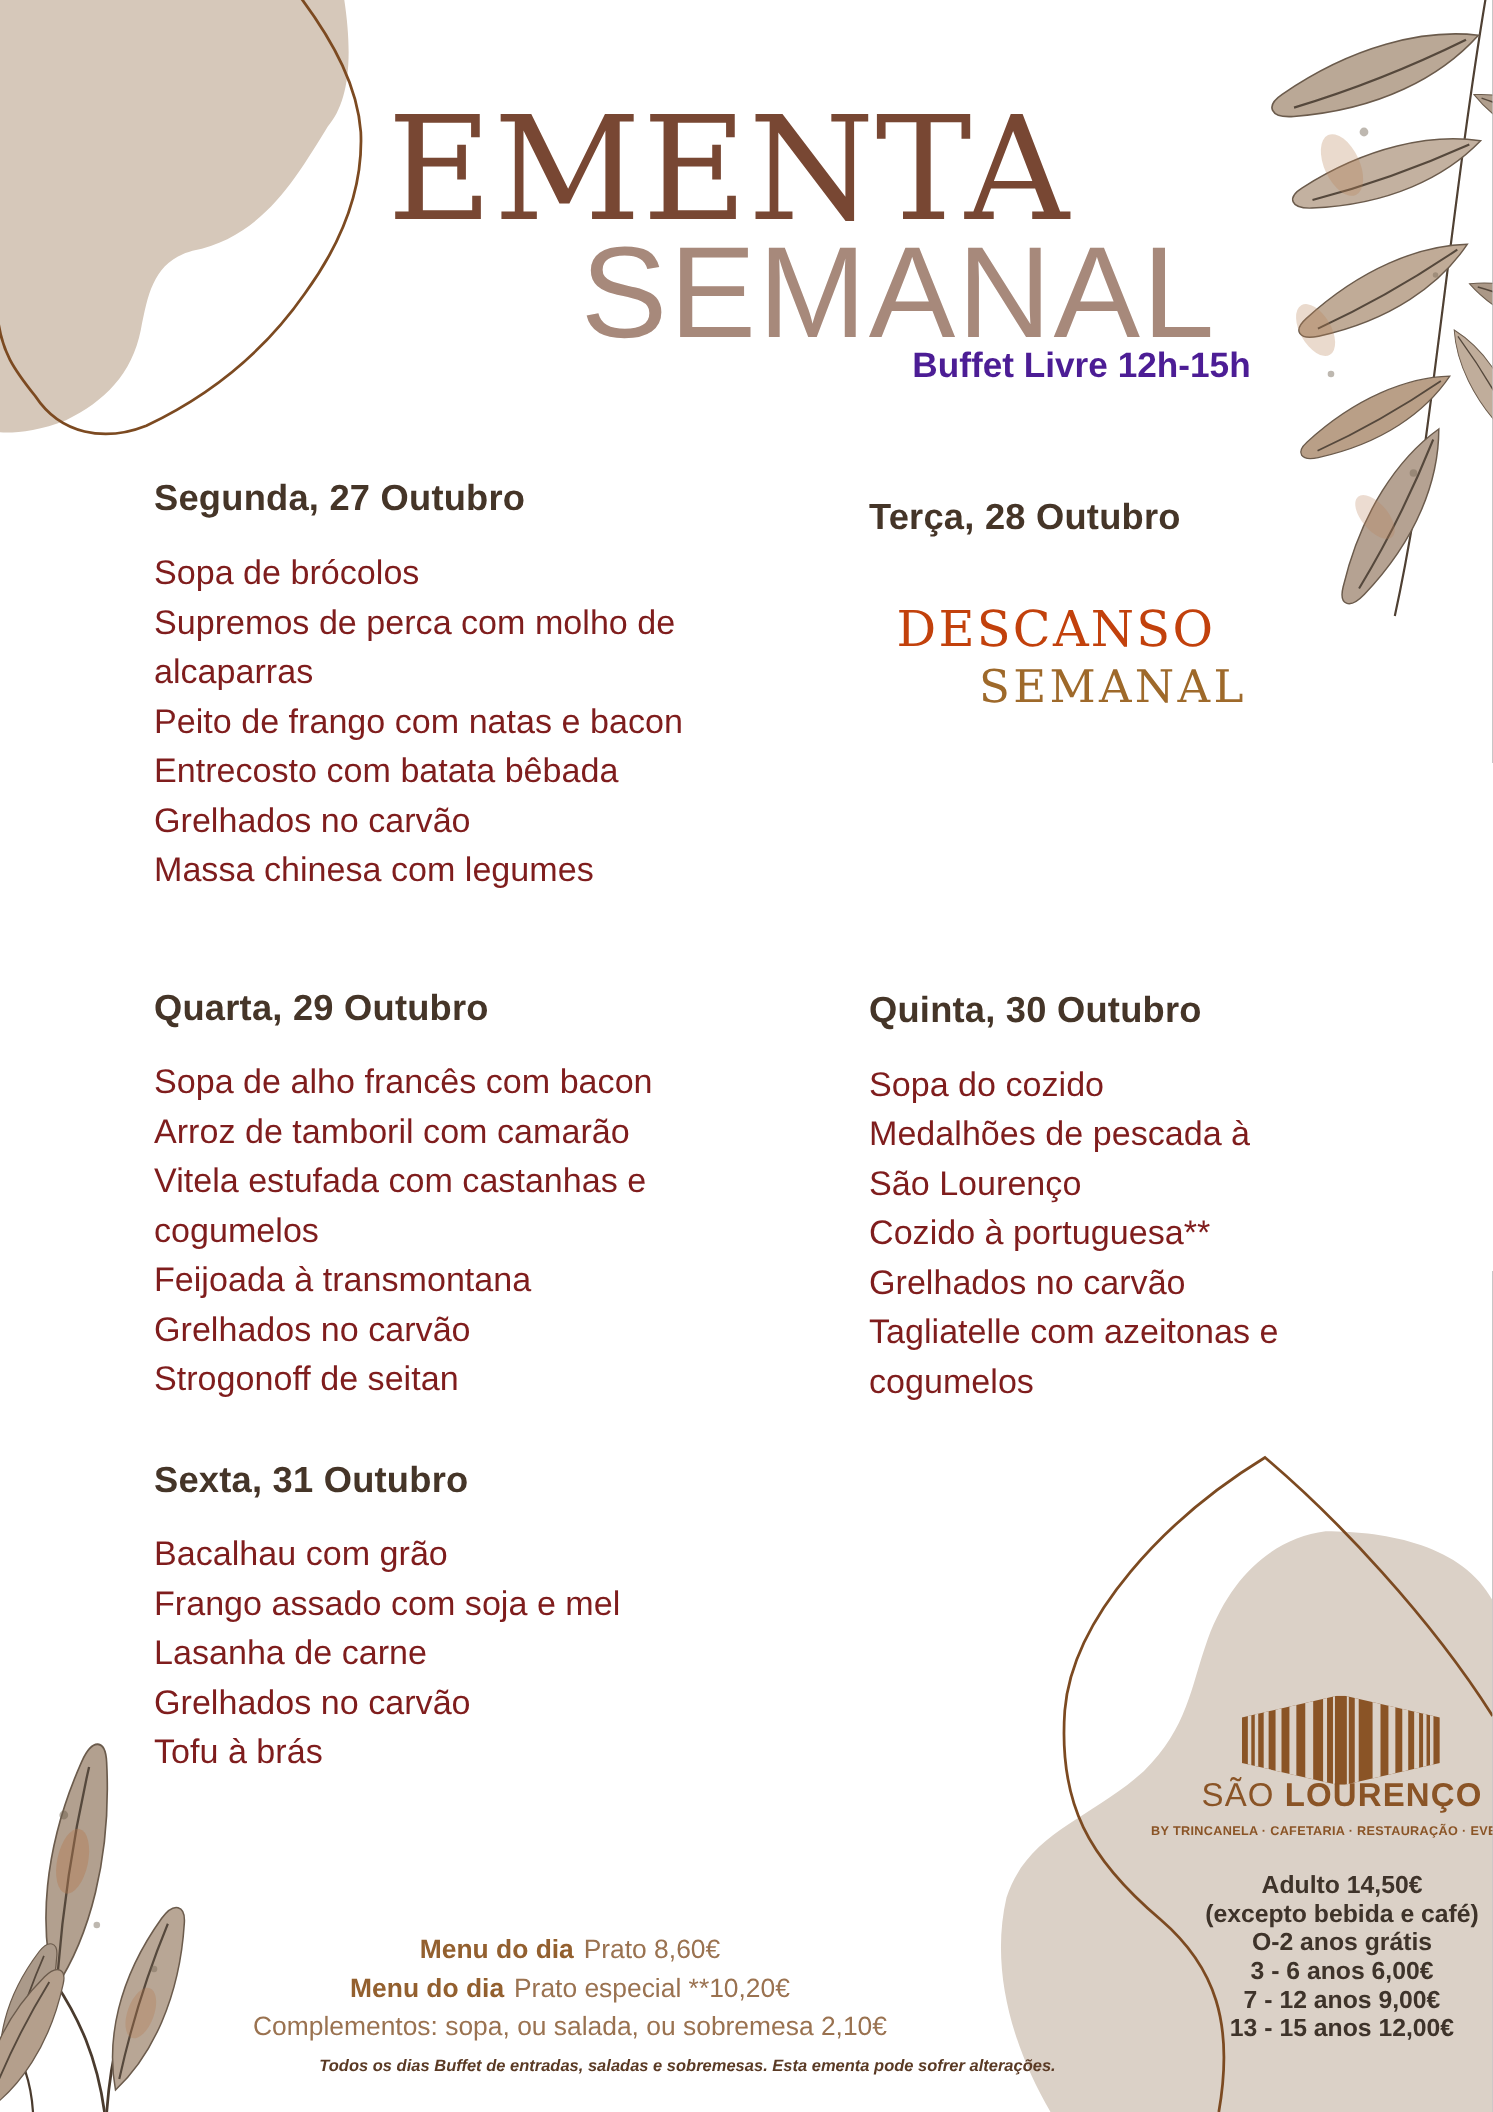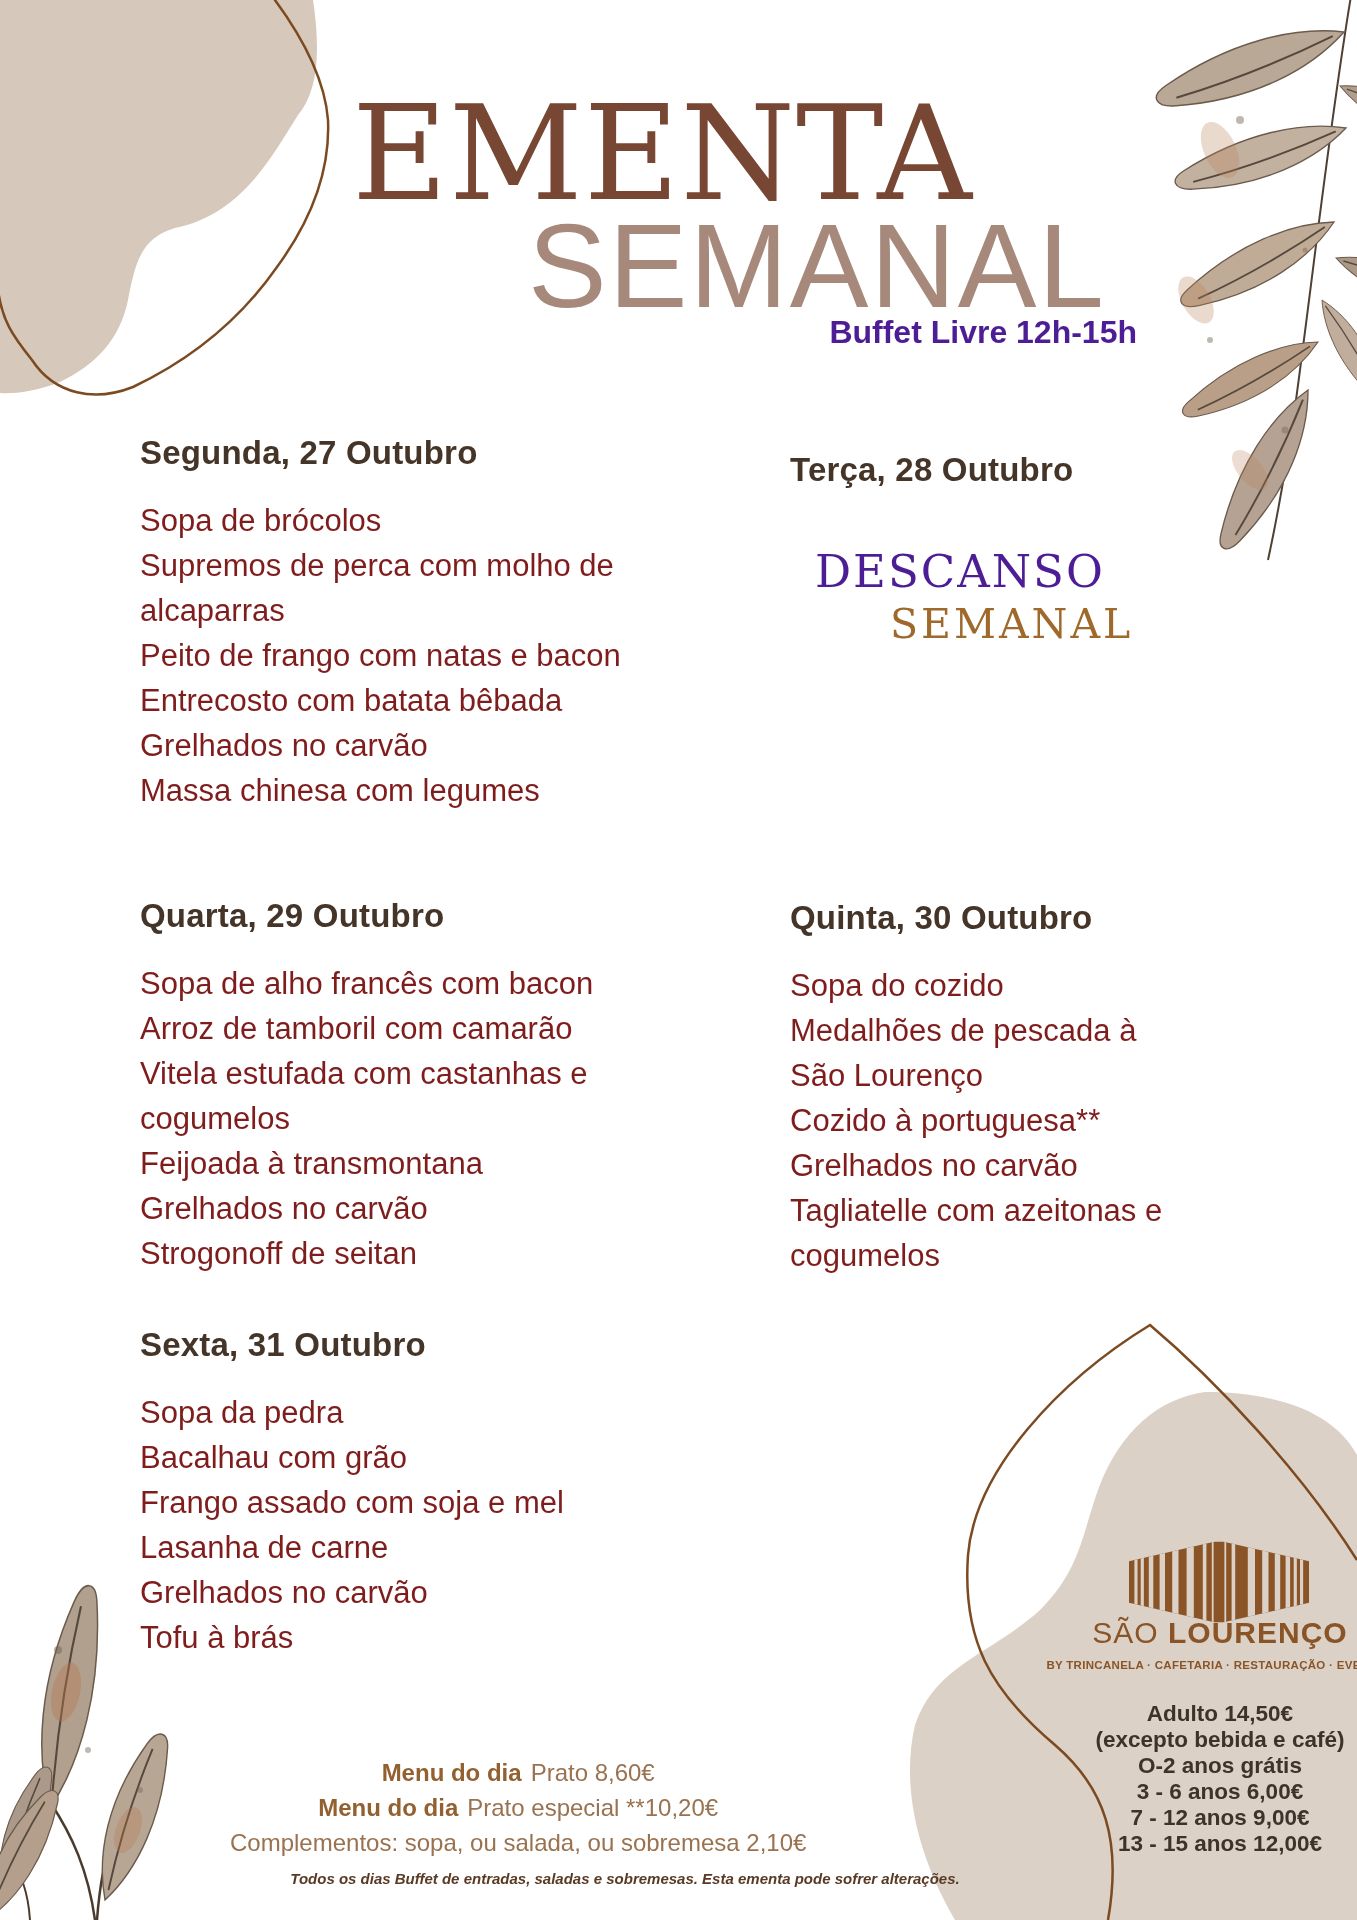--- a/index.html
+++ b/index.html
@@ -38,21 +38,21 @@
     font-size:31px;line-height:45px;font-weight:400;color:#7f1d1d;
   }
   #day-seg{left:140px;top:430px;width:540px;}
   #day-ter{left:790px;top:447px;width:400px;}
   #day-qua{left:140px;top:893px;width:540px;}
   #day-qui{left:790px;top:895px;width:410px;}
   #day-sex{left:140px;top:1322px;width:540px;}
 
   .closed-1{
     left:815px;top:545px;font-family:"DejaVu Serif", serif;
-    font-size:45px;color:#4c1d95;letter-spacing:2px;white-space:nowrap;
+    font-size:45px;color:#c2410c;letter-spacing:2px;white-space:nowrap;
   }
   .closed-2{
     left:890px;top:600px;font-family:"DejaVu Serif", serif;
     font-size:41px;color:#9e692a;letter-spacing:3px;white-space:nowrap;
   }
 
   
   #menu-pricing{left:230px;top:1755px;}
   #menu-pricing .row{font-size:24px;line-height:35px;white-space:nowrap;text-align:center;}
   #menu-pricing .label{font-weight:700;color:#93602f;margin-right:9px;}
@@ -187,21 +187,20 @@
         <div>Medalhões de pescada à São Lourenço</div>
         <div>Cozido à portuguesa**</div>
         <div>Grelhados no carvão</div>
         <div>Tagliatelle com azeitonas e cogumelos</div>
       </div>
   </section>
 
   <section class="day" id="day-sex">
     <h3>Sexta, 31 Outubro</h3>
     <div class="items">
-        <div>Sopa da pedra</div>
         <div>Bacalhau com grão</div>
         <div>Frango assado com soja e mel</div>
         <div>Lasanha de carne</div>
         <div>Grelhados no carvão</div>
         <div>Tofu à brás</div>
       </div>
   </section>
 
   <div class="abs" id="menu-pricing">
     <div class="row">

